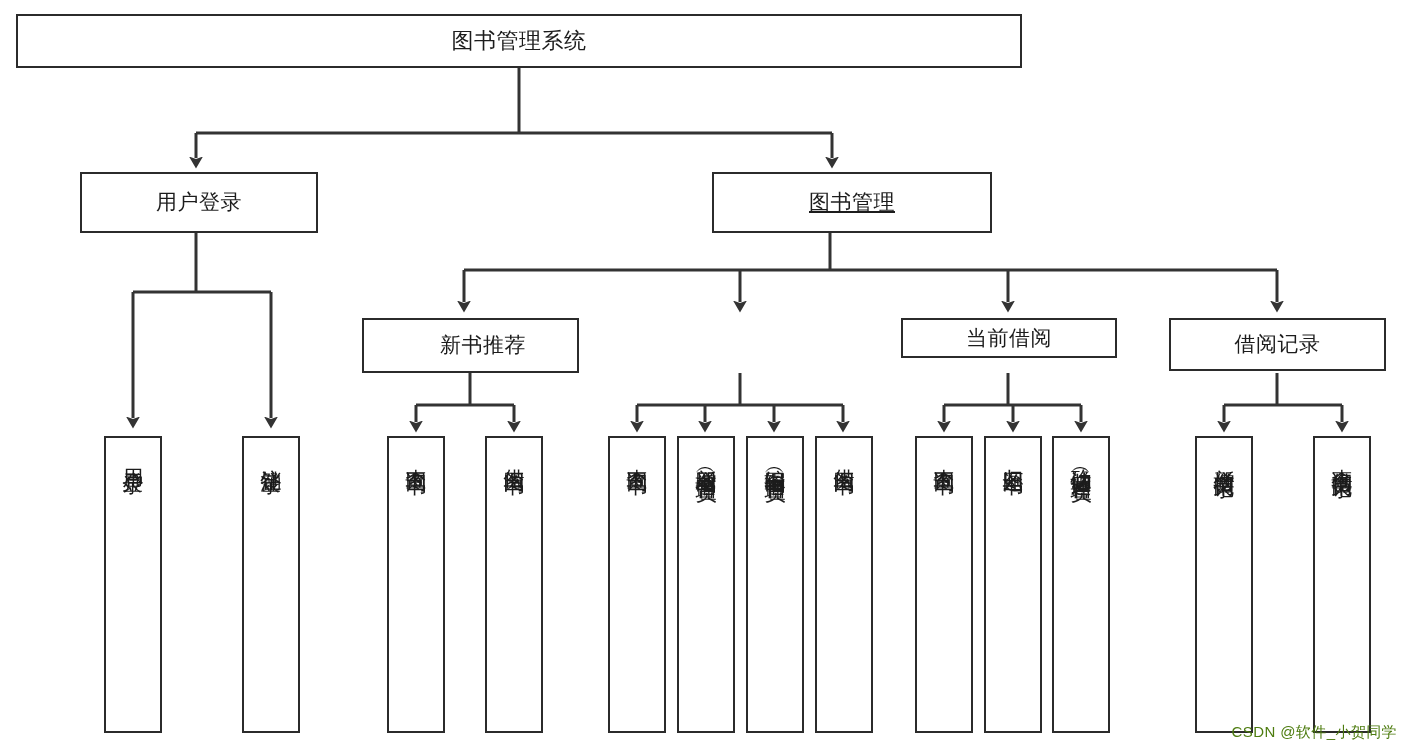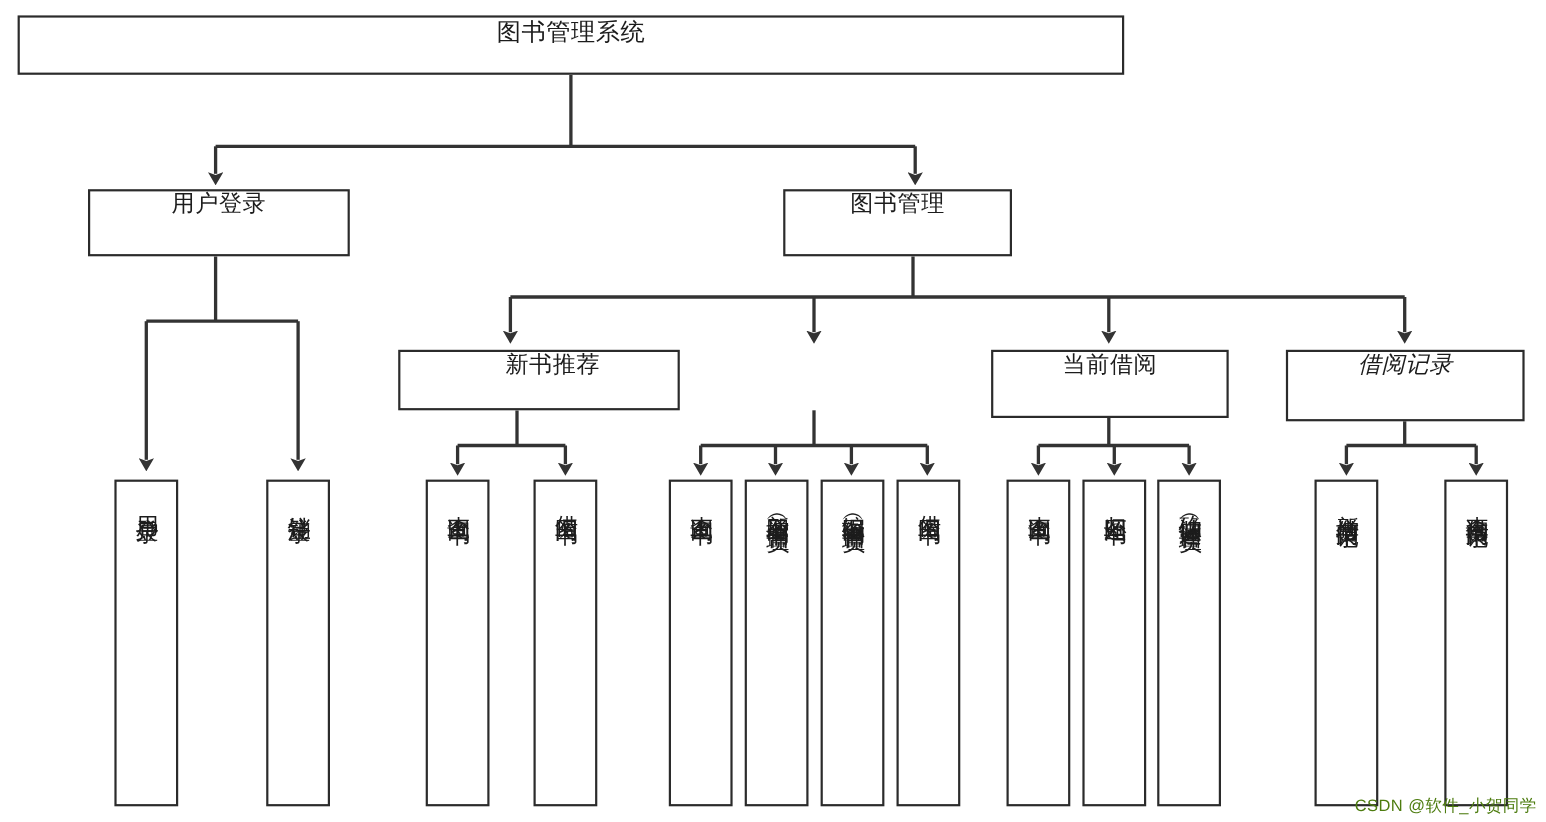--- a/index.html
+++ b/index.html
@@ -19,21 +19,21 @@
     left:0;top:0;
     width:1405px;height:747px;
     pointer-events:none;
   }
   .node{
     position:absolute;
     box-sizing:border-box;
     background:#ffffff;
     border:2.5px solid #2b2b2b;
     display:flex;
-    align-items:flex-start;
+    align-items:center;
     justify-content:center;
     text-align:center;
     color:#1c1c1c;
     z-index:2;
   }
   .node .lbl{
     display:block;
     line-height:1.18;
     letter-spacing:0.5px;
     color:#1c1c1c;
@@ -120,31 +120,31 @@
     </g>
   </svg>
 
   <div class="node horiz root" style="left:16px;top:14px;width:1006px;height:54px;">
     <span class="lbl">图书管理系统</span>
   </div>
 
   <div class="node horiz" style="left:80px;top:172px;width:238px;height:61px;">
     <span class="lbl">用户登录</span>
   </div>
-  <div class="node horiz" style="left:712px;top:172px;width:208px;height:61px;">
+  <div class="node horiz" style="left:712px;top:172px;width:280px;height:61px;text-decoration:underline;">
     <span class="lbl">图书管理</span>
   </div>
 
-  <div class="node horiz" style="left:362px;top:318px;width:256px;height:55px;padding-left:25px;">
+  <div class="node horiz" style="left:362px;top:318px;width:217px;height:55px;padding-left:25px;">
     <span class="lbl">新书推荐</span>
   </div>
-  <div class="node horiz" style="left:901px;top:318px;width:216px;height:62px;">
+  <div class="node horiz" style="left:901px;top:318px;width:216px;height:40px;">
     <span class="lbl">当前借阅</span>
   </div>
-  <div class="node horiz" style="left:1169px;top:318px;width:217px;height:65px;font-style:italic;">
+  <div class="node horiz" style="left:1169px;top:318px;width:217px;height:53px;">
     <span class="lbl">借阅记录</span>
   </div>
 
   <div class="node vert" style="left:104px;top:436px;width:58px;height:297px;">
     <span class="lbl">用户登录</span>
   </div>
   <div class="node vert" style="left:242px;top:436px;width:58px;height:297px;">
     <span class="lbl">注销登录</span>
   </div>
 

